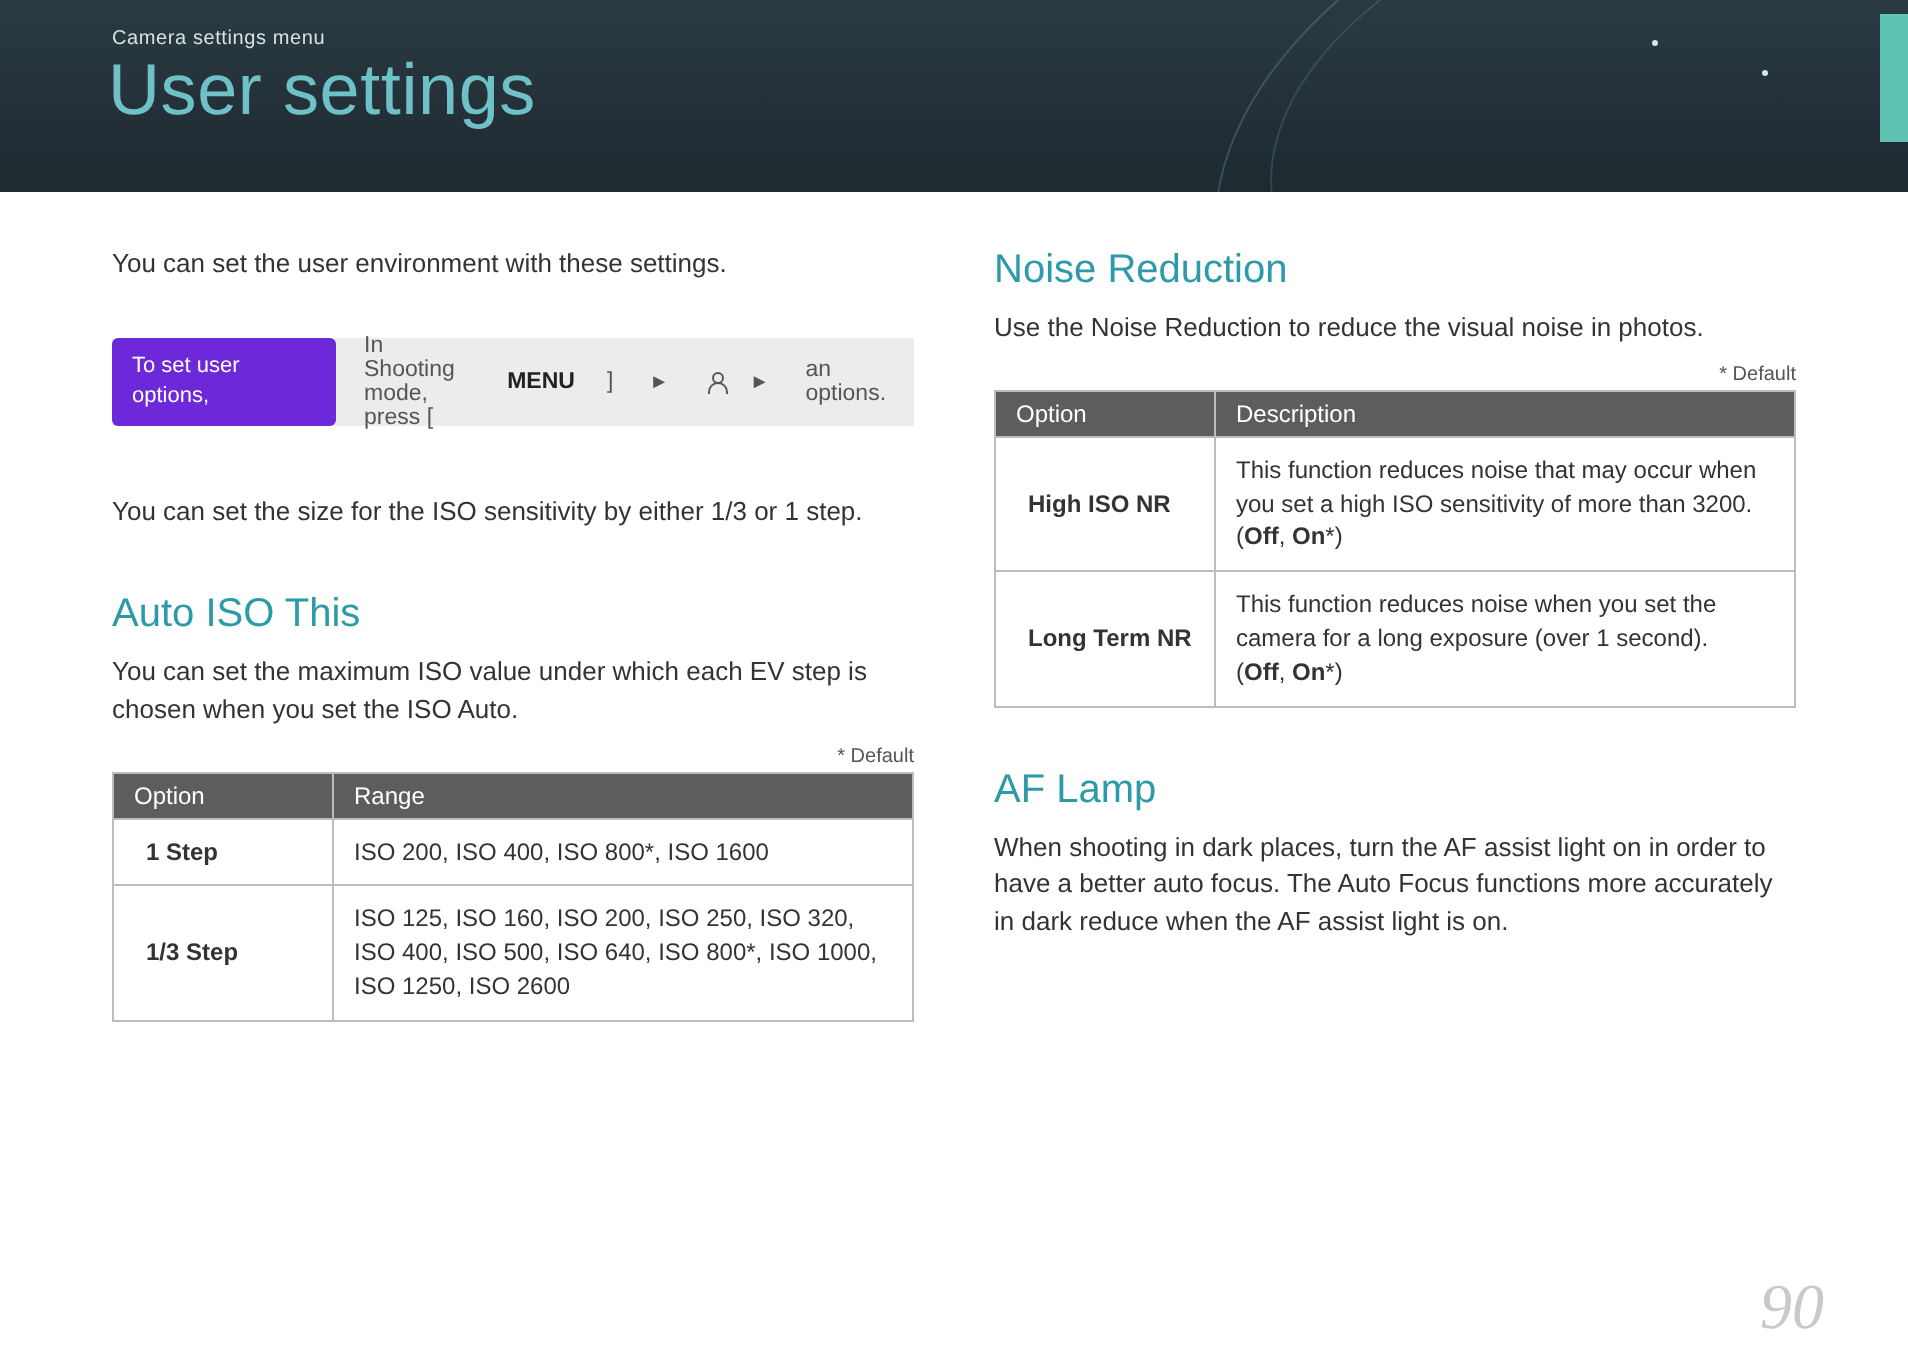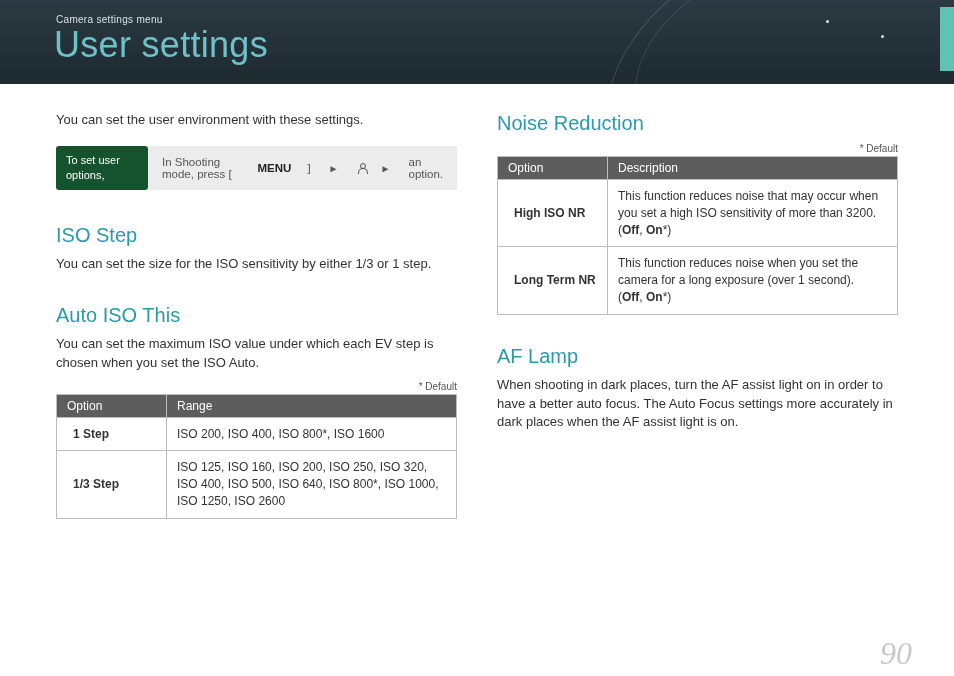--- a/index.html
+++ b/index.html
@@ -6,21 +6,21 @@
     body {
       font-family: Arial, Helvetica, sans-serif;
       width: 954px;
       height: 676px;
       background: #fff;
       position: relative;
       overflow: hidden;
     }
     .header-band {
       position: relative;
-      height: 84px;
+      height: 96px;
       background: linear-gradient(180deg, #2b3a42 0%, #1e2930 100%);
       overflow: hidden;
     }
     .header-band::before {
       content: "";
       position: absolute;
       right: -150px;
       top: -80px;
       width: 500px;
       height: 300px;
@@ -70,35 +70,35 @@
     }
     .content {
       display: flex;
       padding: 28px 56px 0 56px;
       gap: 40px;
     }
     .col { flex: 1; min-width: 0; }
     .intro {
       font-size: 13px;
       color: #333;
-      margin-bottom: 19px;
+      margin-bottom: 30px;
     }
     .instruction-row {
       display: flex;
       align-items: stretch;
       margin-bottom: 34px;
       height: 44px;
     }
     .inst-badge {
-      background: #14532d;
+      background: #6d28d9;
       color: #fff;
       font-size: 11px;
       line-height: 1.35;
       padding: 7px 10px;
-      width: 92px;
+      width: 112px;
       border-radius: 3px;
       display: flex;
       align-items: center;
     }
     .inst-body {
       flex: 1;
       background: #ececec;
       font-size: 11.5px;
       color: #555;
       display: flex;
@@ -200,26 +200,25 @@
 
     <div class="instruction-row">
       <div class="inst-badge">To set user options,</div>
       <div class="inst-body">
         <span>In Shooting mode, press [</span>
           <b>MENU</b>
           <span>] </span>
         <span class="arrow">►</span>
         <span class="user-icon"></span>
         <span class="arrow">►</span>
-        <span> an option.</span>
+        <span> an options.</span>
       </div>
     </div>
 
     <div class="block">
-      <h2 class="section">ISO Step</h2>
       <p class="desc">You can set the size for the ISO sensitivity by either 1/3 or 1 step.</p>
     </div>
 
     <div class="block">
       <h2 class="section">Auto ISO This</h2>
       <p class="desc">You can set the maximum ISO value under which each EV step is chosen when you set the ISO Auto.</p>
       <div class="default-note">* Default</div>
       <table class="opt">
         <tbody>
             <tr>
@@ -237,20 +236,21 @@
       </tbody>
         </table>
     </div>
 
   </div>
 
   <div class="col">
 
     <div class="block">
       <h2 class="section">Noise Reduction</h2>
+      <p class="desc">Use the Noise Reduction to reduce the visual noise in photos.</p>
       <div class="default-note">* Default</div>
       <table class="opt">
         <tbody>
             <tr>
           <th>Option</th>
           <th>Description</th>
         </tr>
         <tr>
           <td>High ISO NR</td>
           <td style="font-weight:400;margin-top:27px;">
@@ -264,19 +264,19 @@
             <span>This function reduces noise when you set the camera for a long exposure (over 1 second).</span><br>
             <span>(</span><b>Off</b><span>, </span><b>On</b><span>*)</span>
           </td>
         </tr>
       </tbody>
         </table>
     </div>
 
     <div class="block">
       <h2 class="section">AF Lamp</h2>
-      <p class="desc">When shooting in dark places, turn the AF assist light on in order to have a better auto focus. The Auto Focus settings more accurately in dark places when the AF assist light is on.</p>
+      <p class="desc">When shooting in dark places, turn the AF assist light on in order to have a better auto focus. The Auto Focus functions more accurately in dark reduce when the AF assist light is on.</p>
     </div>
 
   </div>
 </div>
 
 <div class="page-number">90</div>
 
 </body></html>

